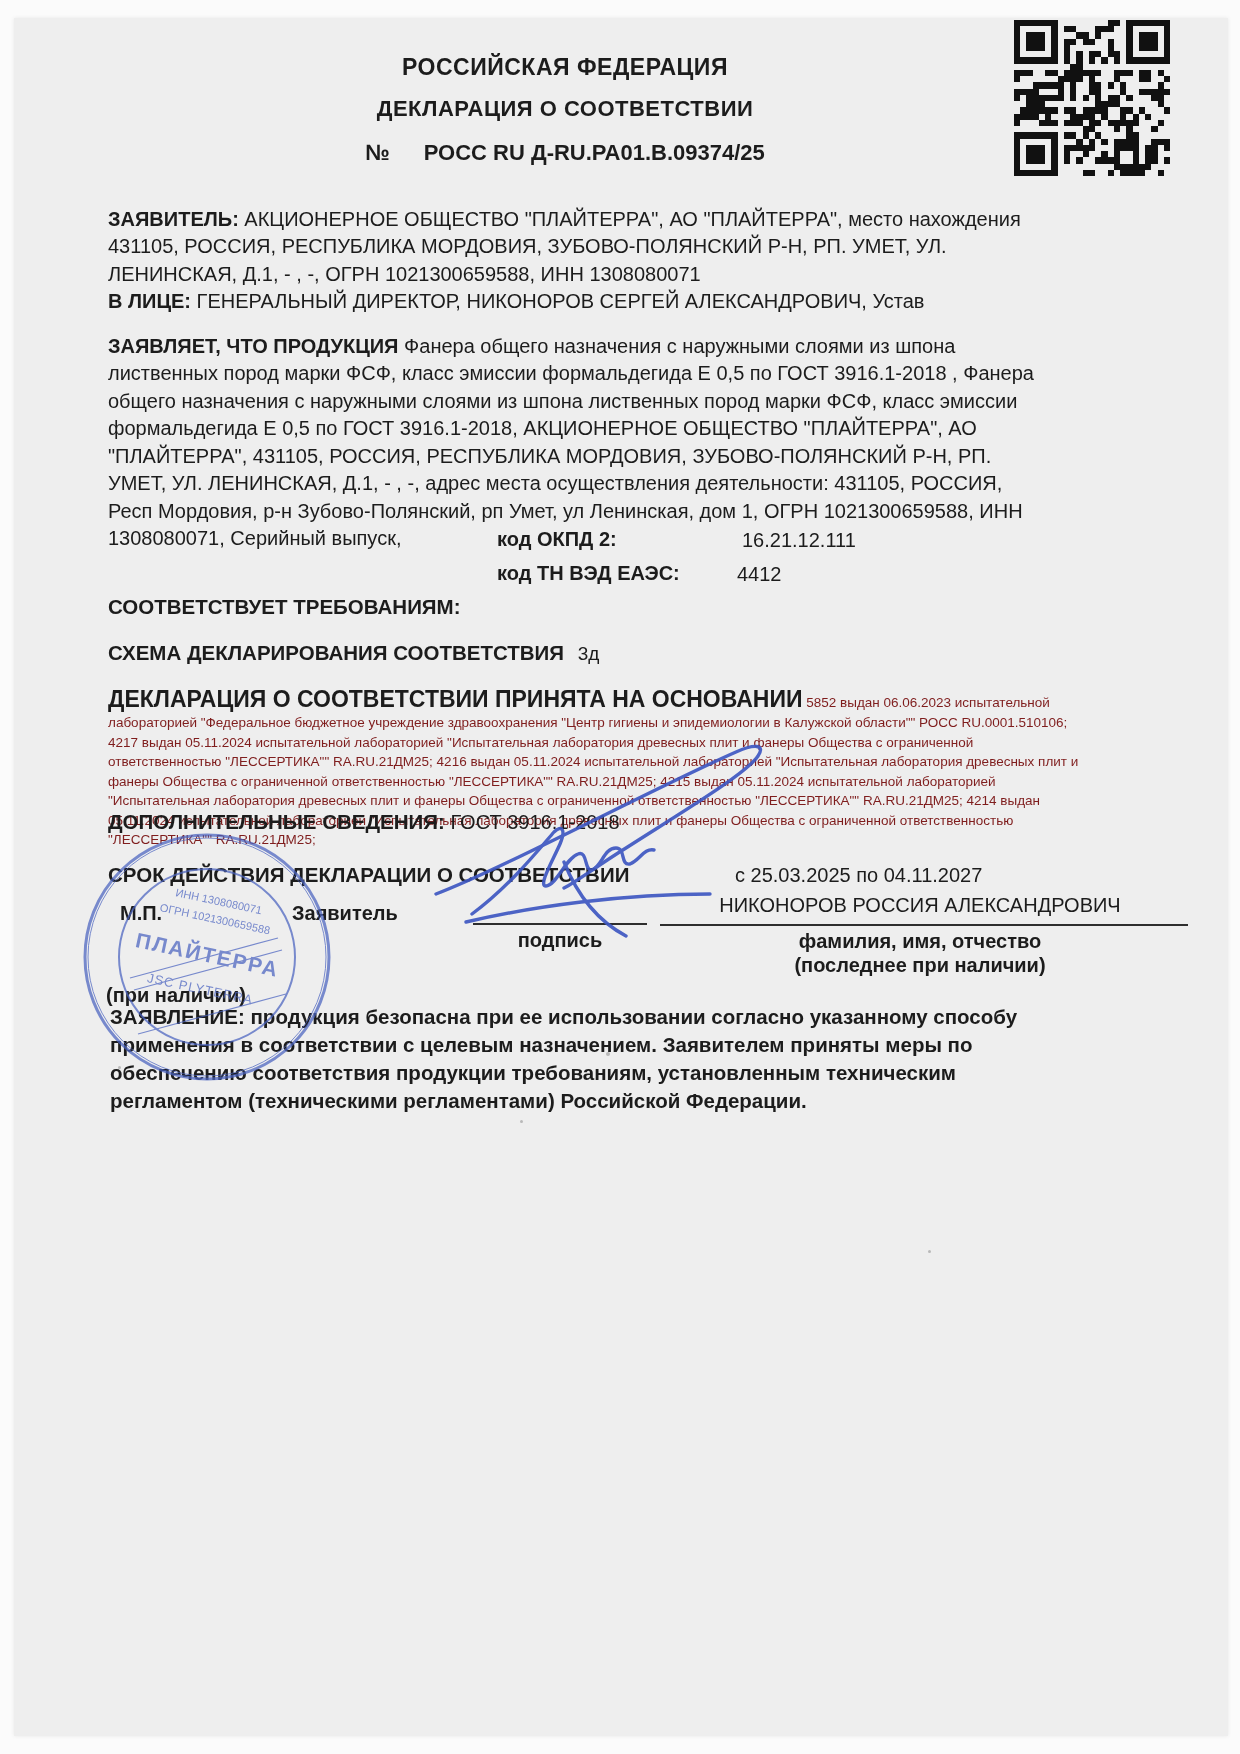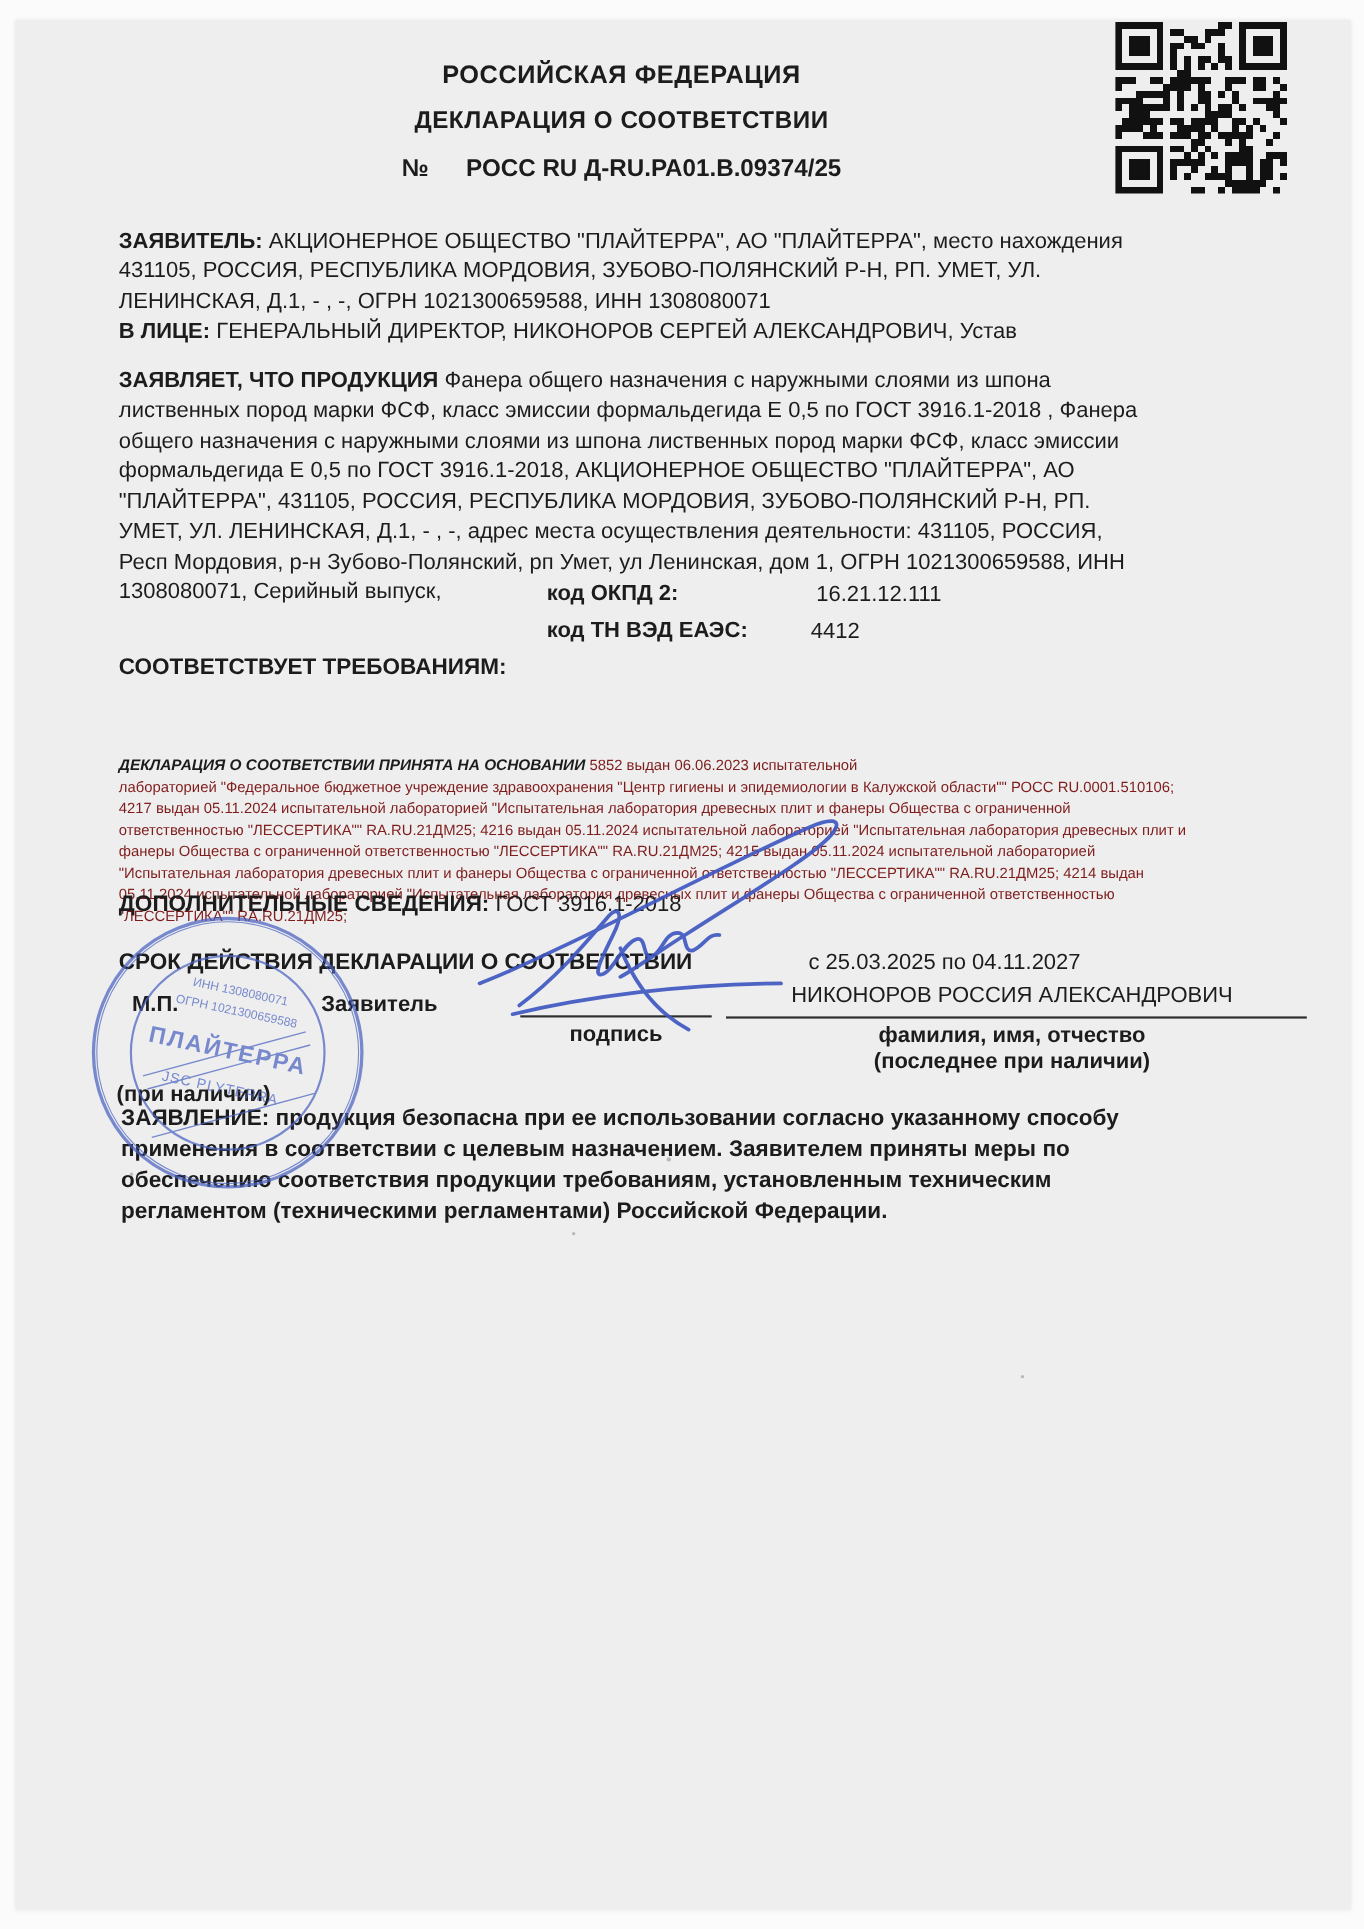--- a/index.html
+++ b/index.html
@@ -288,23 +288,27 @@
 1308080071, Серийный выпуск,</span>
   </p>
 
   <div class="abs codes-label" style="left:483px;top:510px;">код ОКПД 2:</div>
   <div class="abs codes-value" style="left:728px;top:511px;">16.21.12.111</div>
   <div class="abs codes-label" style="left:483px;top:544px;">код ТН ВЭД ЕАЭС:</div>
   <div class="abs codes-value" style="left:723px;top:545px;">4412</div>
 
   <div class="abs heading" style="left:94px;top:577px;">СООТВЕТСТВУЕТ ТРЕБОВАНИЯМ:</div>
 
+  <div class="abs" style="left:94px;top:623px;font-size:20.5px;">
+    <span class="b">СХЕМА ДЕКЛАРИРОВАНИЯ СООТВЕТСТВИЯ</span>
+    <span style="margin-left:8px;font-size:19px;">3д</span>
+  </div>
 
   <p class="abs" style="left:94px;top:650px;width:1066px;margin:0;white-space:pre-line;">
-    <span class="b" style="font-size:14px;font-style:italic;">ДЕКЛАРАЦИЯ О СООТВЕТСТВИИ ПРИНЯТА НА ОСНОВАНИИ</span><span class="small-inline"> 5852 выдан 06.06.2023  испытательной
+    <span class="b" style="font-size:23px;">ДЕКЛАРАЦИЯ О СООТВЕТСТВИИ ПРИНЯТА НА ОСНОВАНИИ</span><span class="small-inline"> 5852 выдан 06.06.2023  испытательной
 лабораторией "Федеральное бюджетное учреждение здравоохранения "Центр гигиены и эпидемиологии в Калужской области"" РОСС RU.0001.510106;
 4217 выдан 05.11.2024  испытательной лабораторией "Испытательная лаборатория древесных плит и фанеры Общества с ограниченной
 ответственностью "ЛЕССЕРТИКА"" RA.RU.21ДМ25; 4216 выдан 05.11.2024  испытательной лабораторией "Испытательная лаборатория древесных плит и
 фанеры Общества с ограниченной ответственностью "ЛЕССЕРТИКА"" RA.RU.21ДМ25; 4215 выдан 05.11.2024  испытательной лабораторией
 "Испытательная лаборатория древесных плит и фанеры Общества с ограниченной ответственностью "ЛЕССЕРТИКА"" RA.RU.21ДМ25; 4214 выдан
 05.11.2024  испытательной лабораторией "Испытательная лаборатория древесных плит и фанеры Общества с ограниченной ответственностью
 "ЛЕССЕРТИКА"" RA.RU.21ДМ25;</span>
   </p>
 
   <div class="abs" style="left:94px;top:792px;font-size:20.5px;">

